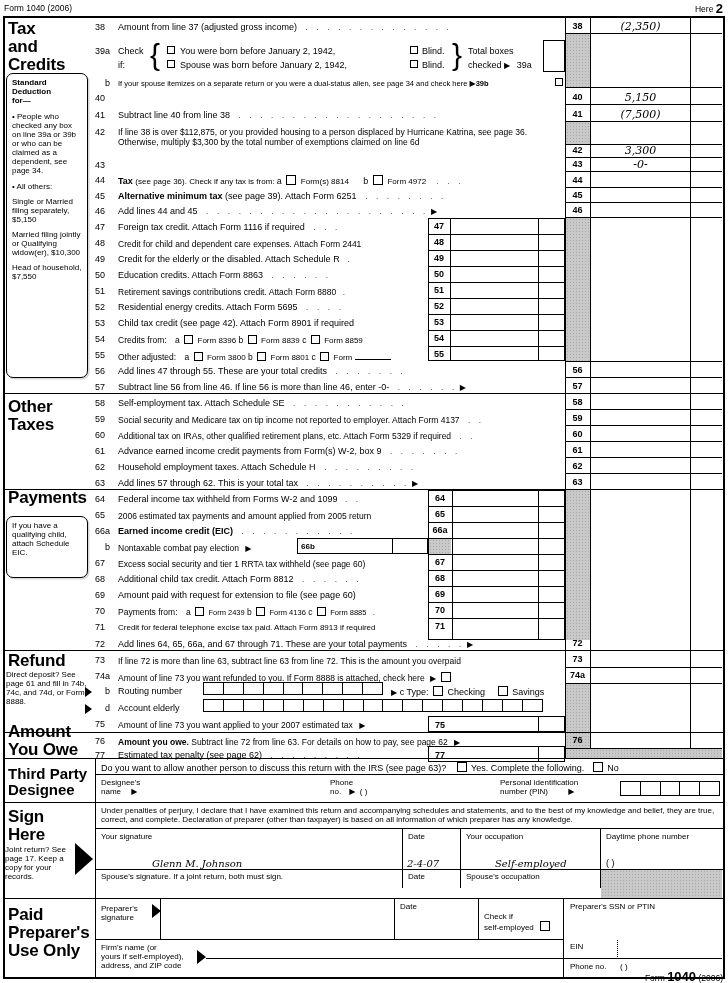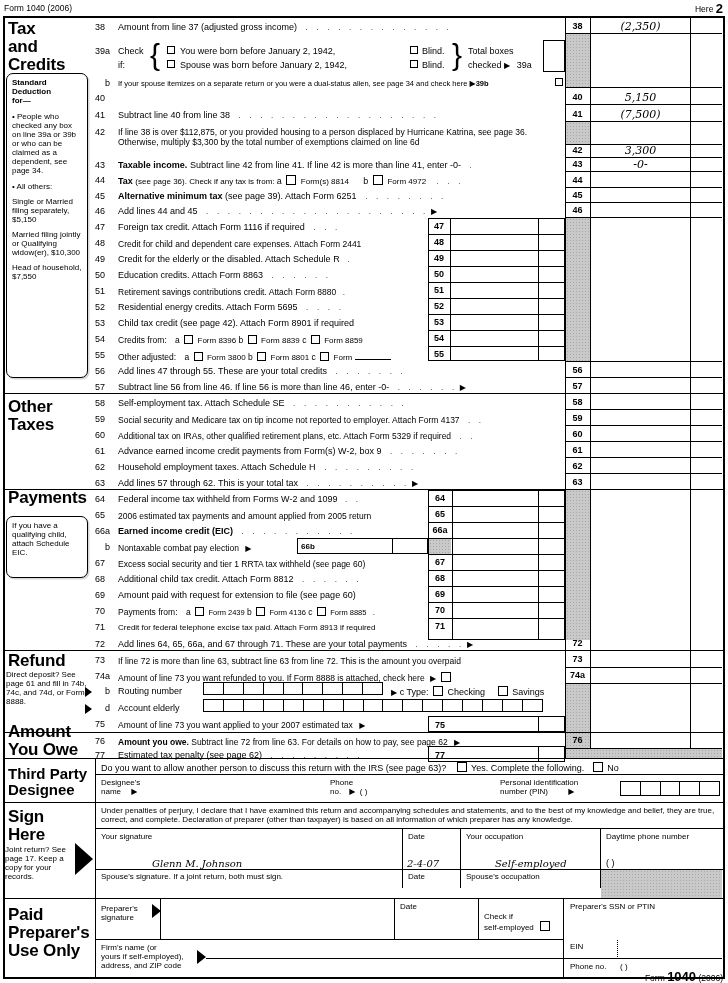--- a/index.html
+++ b/index.html
@@ -192,25 +192,20 @@
 
   <div class="abs t9" style="left:95px;top:127px;">42</div>
   <div class="abs t85" style="left:118px;top:127px;width:445px;">If line 38 is over $112,875, or you provided housing to a person displaced by Hurricane Katrina, see page 36. Otherwise, multiply $3,300 by the total number of exemptions claimed on line 6d</div>
   <div class="abs shade" style="left:566px;top:122px;width:24px;height:22px;"></div>
   <div class="abs bb" style="left:565px;top:144px;width:157px;"></div>
   <div class="abs bb" style="left:565px;top:157px;width:157px;"></div>
   <div class="abs lnum" style="left:565px;top:145px;width:25px;">42</div>
   <div class="abs hand11 ctr" style="left:591px;top:144px;width:99px;">3,300</div>
 
   <div class="abs t9" style="left:95px;top:160px;">43</div>
-  <div class="abs t9 nowrap" style="left:118px;top:160px;">
-    <span class="bold">Taxable income.</span>
-    <span>Subtract line 42 from line 41. If line 42 is more than line 41, enter -0-</span>
-    <span class="dots" style="margin-left:6px;">.</span>
-  </div>
   <div class="abs bb" style="left:565px;top:171px;width:157px;"></div>
   <div class="abs lnum" style="left:565px;top:159px;width:25px;">43</div>
   <div class="abs hand11 ctr" style="left:591px;top:158px;width:99px;">-0-</div>
 
   <div class="abs t9" style="left:95px;top:175px;">44</div>
   <div class="abs t9 nowrap" style="left:118px;top:175px;">
     <span class="bold">Tax</span>
     <span class="t8">(see page 36). Check if any tax is from: </span>
     <span>a</span>
     <span class="cb"></span>

